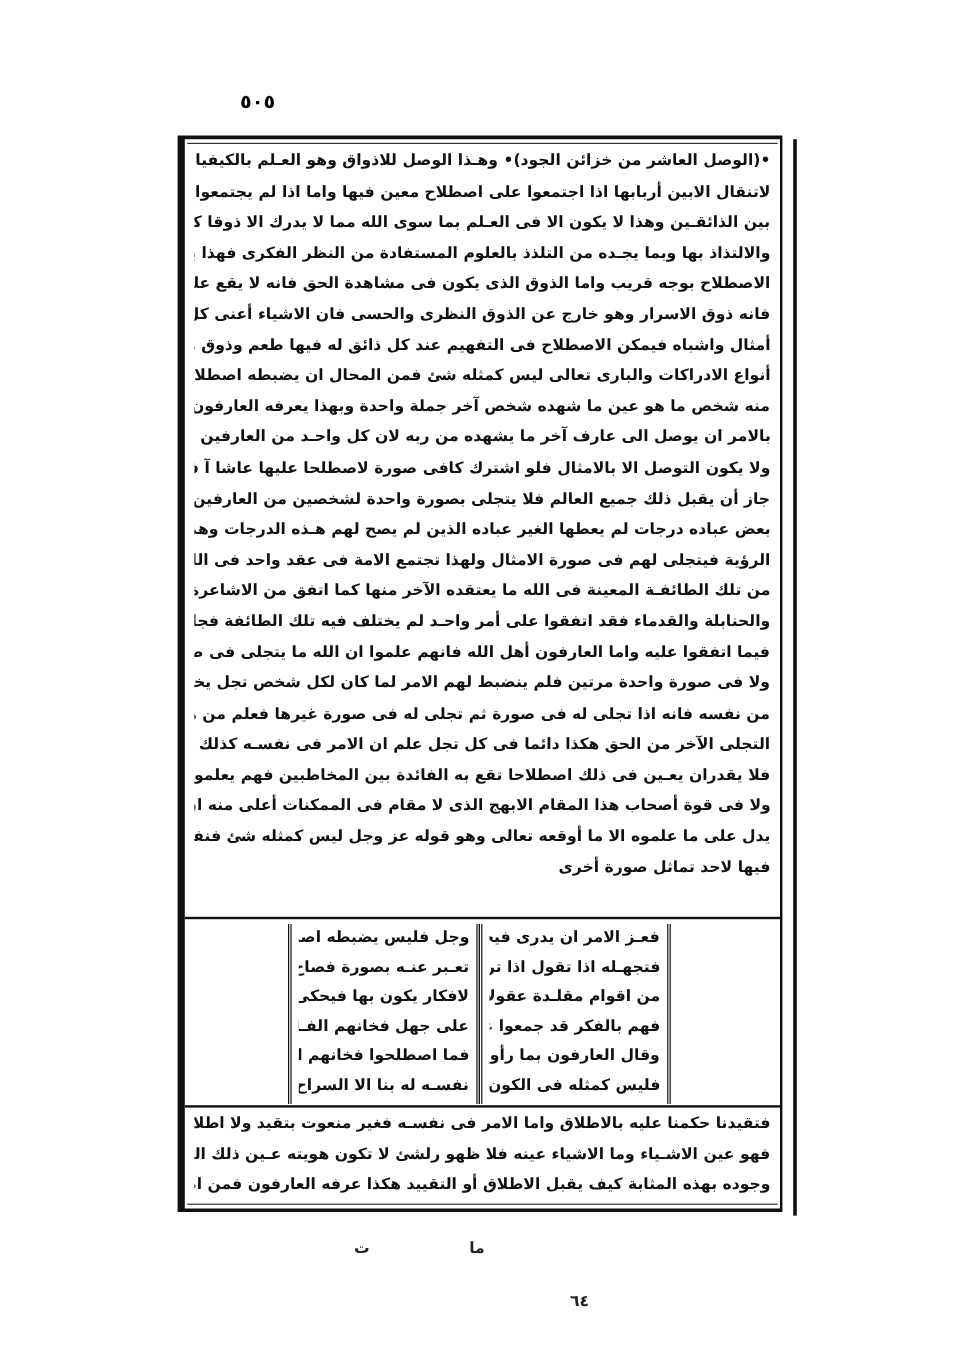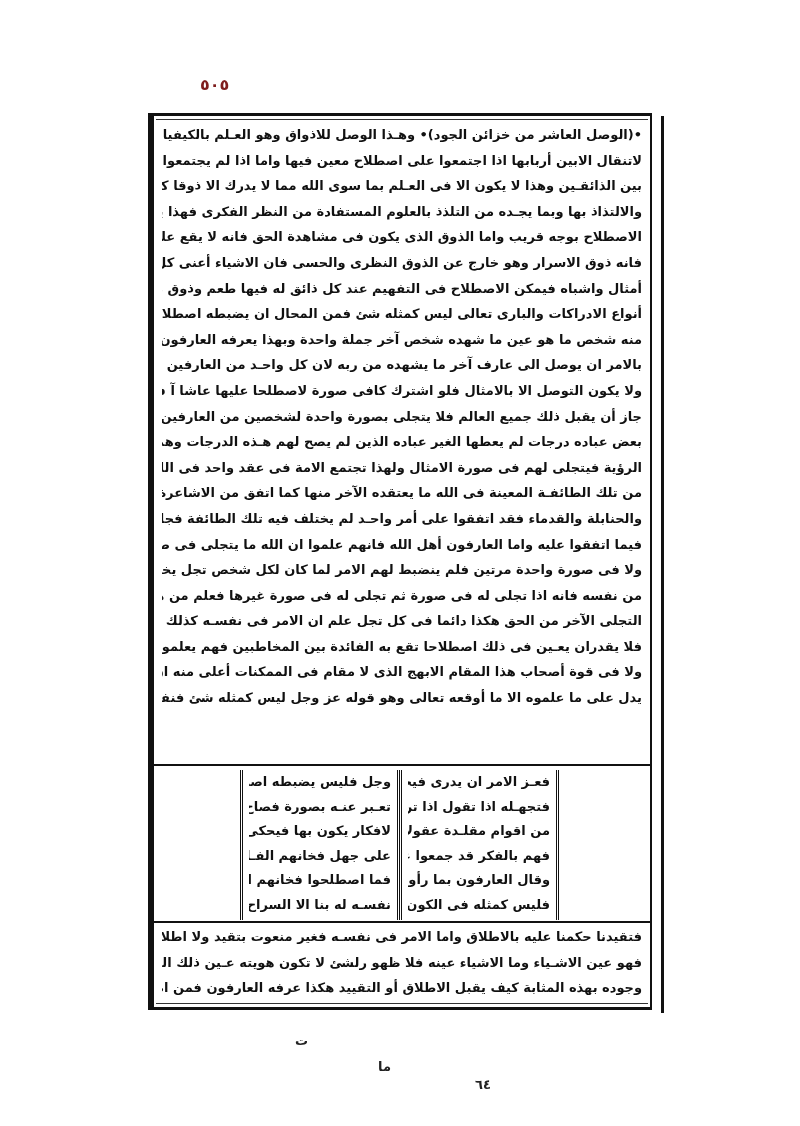--- a/index.html
+++ b/index.html
@@ -16,21 +16,21 @@
       color: #111111;
     }
     .page-number {
       position: absolute;
       left: 200px;
       top: 75px;
       font-size: 16px;
       font-weight: bold;
       letter-spacing: 2px;
       direction: rtl;
-      color: #7f1d1d;
+      color: #000000;
     }
     .frame {
       position: absolute;
       left: 148px;
       top: 113px;
       width: 504px;
       height: 897px;
       border-top: 3px solid #111;
       border-bottom: 3px solid #111;
       border-left: 6px solid #111;
@@ -126,21 +126,21 @@
     }
     .signature {
       position: absolute;
       top: 1033px;
       font-size: 13px;
       font-weight: bold;
       direction: rtl;
       color: #222;
     }
     .signature.s-left { left: 295px; }
-    .signature.s-mid { left: 378px; margin-top: 26px; }
+    .signature.s-mid { left: 391px; }
     .signature.s-right { left: 475px; margin-top: 44px; }
   </style>
 </head>
 <body>
 
 <div class="page-number">٥٠٥</div>
 
 <div class="outer-rule-right"></div>
 
 <div class="frame">
@@ -163,20 +163,21 @@
     <span class="line">الرؤية فيتجلى لهم فى صورة الامثال ولهذا تجتمع الامة فى عقد واحد فى الله يعتقد كل واحد</span>
     <span class="line">من تلك الطائفـة المعينة فى الله ما يعتقده الآخر منها كما اتفق من الاشاعرة والمعـتزلة</span>
     <span class="line">والحنابلة والقدماء فقد اتفقوا على أمر واحـد لم يختلف فيه تلك الطائفة فجاز ان يصطلحوا</span>
     <span class="line">فيما اتفقوا عليه واما العارفون أهل الله فانهم علموا ان الله ما يتجلى فى صورة واحـدة لشخصين</span>
     <span class="line">ولا فى صورة واحدة مرتين فلم ينضبط لهم الامر لما كان لكل شخص تجل يخصه ورآه الانسان</span>
     <span class="line">من نفسه فانه اذا تجلى له فى صورة ثم تجلى له فى صورة غيرها فعلم من هذا التجلى ما لم يعلمه من هـذا</span>
     <span class="line">التجلى الآخر من الحق هكذا دائما فى كل تجل علم ان الامر فى نفسـه كذلك فى حقه وحق غـيره</span>
     <span class="line">فلا يقدران يعـين فى ذلك اصطلاحا تقع به الفائدة بين المخاطبين فهم يعلمون ولا ينقال ما يعلمون</span>
     <span class="line">ولا فى قوة أصحاب هذا المقام الابهج الذى لا مقام فى الممكنات أعلى منه ان يضعوا عليـه لفظا</span>
     <span class="line">يدل على ما علموه الا ما أوقعه تعالى وهو قوله عز وجل ليس كمثله شئ فنفى المماثلة فما صورة يتجلى</span>
+    <span class="line last">فيها لاحد تماثل صورة أخرى</span>
   </div>
 
   <div class="divider" style="top:648px;"></div>
 
   <div class="poem">
     <div class="poem-col right">
       <span class="verse">فعـز الامر ان يدرى فيحكى</span>
       <span class="verse">فتجهـله اذا تقول اذا تراه</span>
       <span class="verse">من اقوام مقلـدة عقولا</span>
       <span class="verse">فهم بالفكر قد جمعوا عليه</span>

